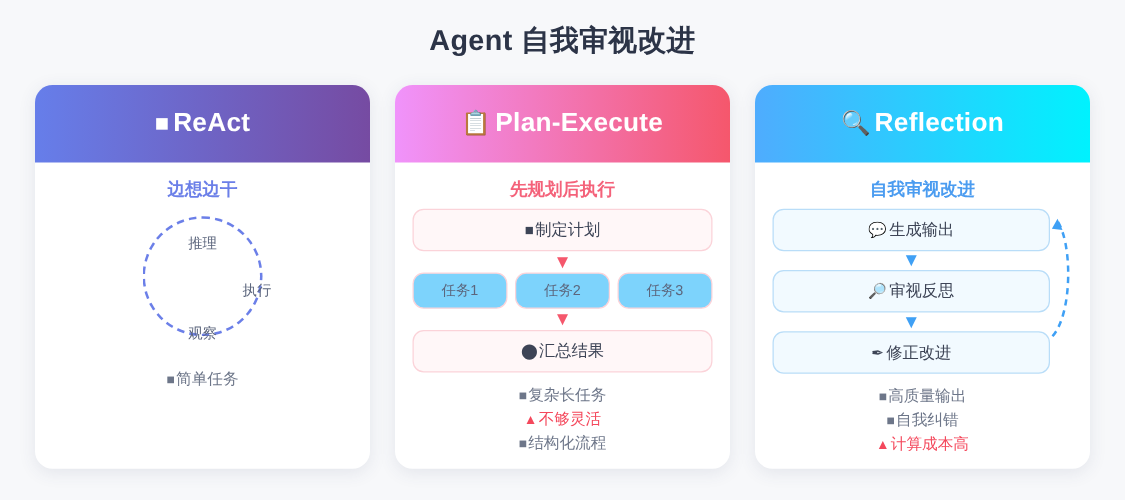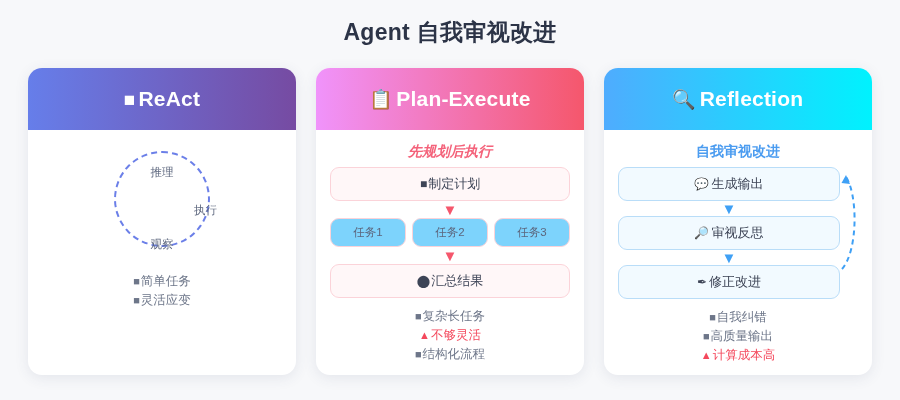--- a/index.html
+++ b/index.html
@@ -72,21 +72,21 @@
     padding: 13px 14px 10px 14px;
     text-align: center;
   }
 
   .subtitle {
     font-size: 14px;
     font-weight: bold;
     margin: 0 0 6px 0;
   }
   .sub-react   { color: #6b7fe8; }
-  .sub-plan    { color: #f4627a; font-style: italic; }
+  .sub-plan    { color: #f4627a; }
   .sub-reflect { color: #4b9cf0; }
 
   
   .loop-wrap {
     height: 118px;
     position: relative;
     margin-top: 2px;
   }
   .loop-circle {
     position: absolute;
@@ -210,34 +210,32 @@
 <h1 class="page-title">Agent 自我审视改进</h1>
 
 <div class="cards">
 
   <div class="card">
     <div class="card-header hdr-react">
       <span class="hdr-icon">■</span>
       <span>ReAct</span>
     </div>
     <div class="card-body">
+      <p class="subtitle sub-react">边想边干</p>
 
       <div class="loop-wrap">
         <div class="loop-circle"></div>
         <span class="loop-label loop-top">推理</span>
         <span class="loop-label loop-right">执行</span>
         <span class="loop-label loop-bot">观察</span>
       </div>
 
       <div class="bullets">
         <div class="bullet">
           <span class="b-icon">■</span><span>简单任务</span>
-        </div>
-        <div class="bullet">
-          <span class="b-icon">■</span><span>灵活应变</span>
         </div>
       </div>
     </div>
   </div>
 
   <div class="card">
     <div class="card-header hdr-plan">
       <span class="hdr-icon">📋</span>
       <span>Plan-Execute</span>
     </div>
@@ -300,24 +298,24 @@
         </div>
         <div class="step-arrow">▼</div>
         <div class="step-box">
           <span class="st-icon">✒</span>
             <span>修正改进</span>
         </div>
       </div>
 
       <div class="bullets">
         <div class="bullet">
+          <span class="b-icon">■</span><span>高质量输出</span>
+        </div>
+        <div class="bullet">
           <span class="b-icon">■</span><span>自我纠错</span>
-        </div>
-        <div class="bullet">
-          <span class="b-icon">■</span><span>高质量输出</span>
         </div>
         <div class="bullet warn">
           <span class="b-icon">▲</span><span>计算成本高</span>
         </div>
       </div>
     </div>
   </div>
 
 </div>
 

